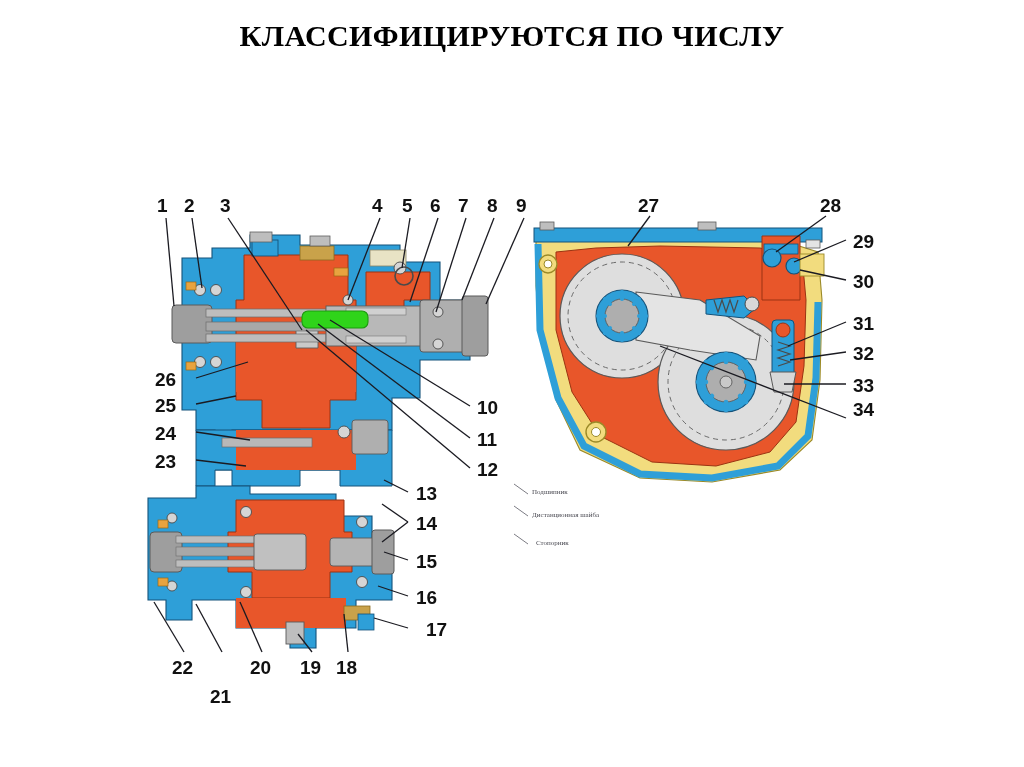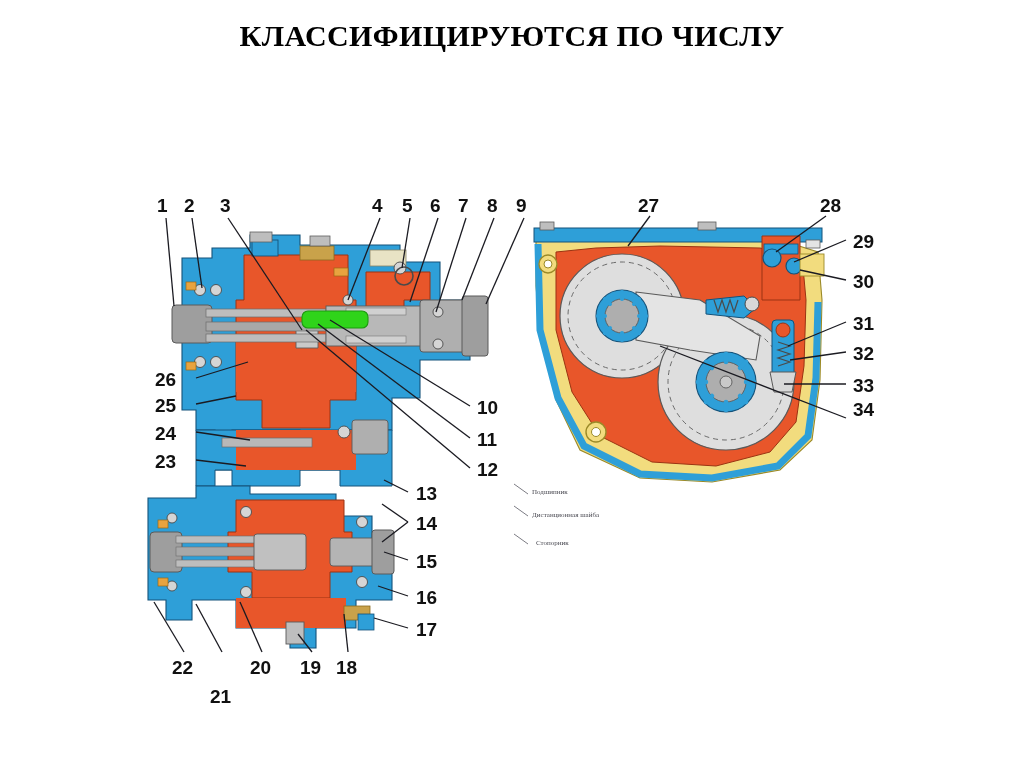--- a/index.html
+++ b/index.html
@@ -274,21 +274,21 @@
   <div class="num" style="left:487px;top:196px;">8</div>
   <div class="num" style="left:516px;top:196px;">9</div>
 
   <div class="num" style="left:477px;top:398px;">10</div>
   <div class="num" style="left:477px;top:430px;">11</div>
   <div class="num" style="left:477px;top:460px;">12</div>
   <div class="num" style="left:416px;top:484px;">13</div>
   <div class="num" style="left:416px;top:514px;">14</div>
   <div class="num" style="left:416px;top:552px;">15</div>
   <div class="num" style="left:416px;top:588px;">16</div>
-  <div class="num" style="left:416px;top:620px;text-align:center;">17</div>
+  <div class="num" style="left:426px;top:620px;text-align:center;">17</div>
 
   <div class="num" style="left:155px;top:370px;">26</div>
   <div class="num" style="left:155px;top:396px;">25</div>
   <div class="num" style="left:155px;top:424px;">24</div>
   <div class="num" style="left:155px;top:452px;">23</div>
 
   <div class="num" style="left:172px;top:658px;">22</div>
   <div class="num" style="left:210px;top:658px;margin-top:29px;">21</div>
   <div class="num" style="left:250px;top:658px;">20</div>
   <div class="num" style="left:300px;top:658px;">19</div>

